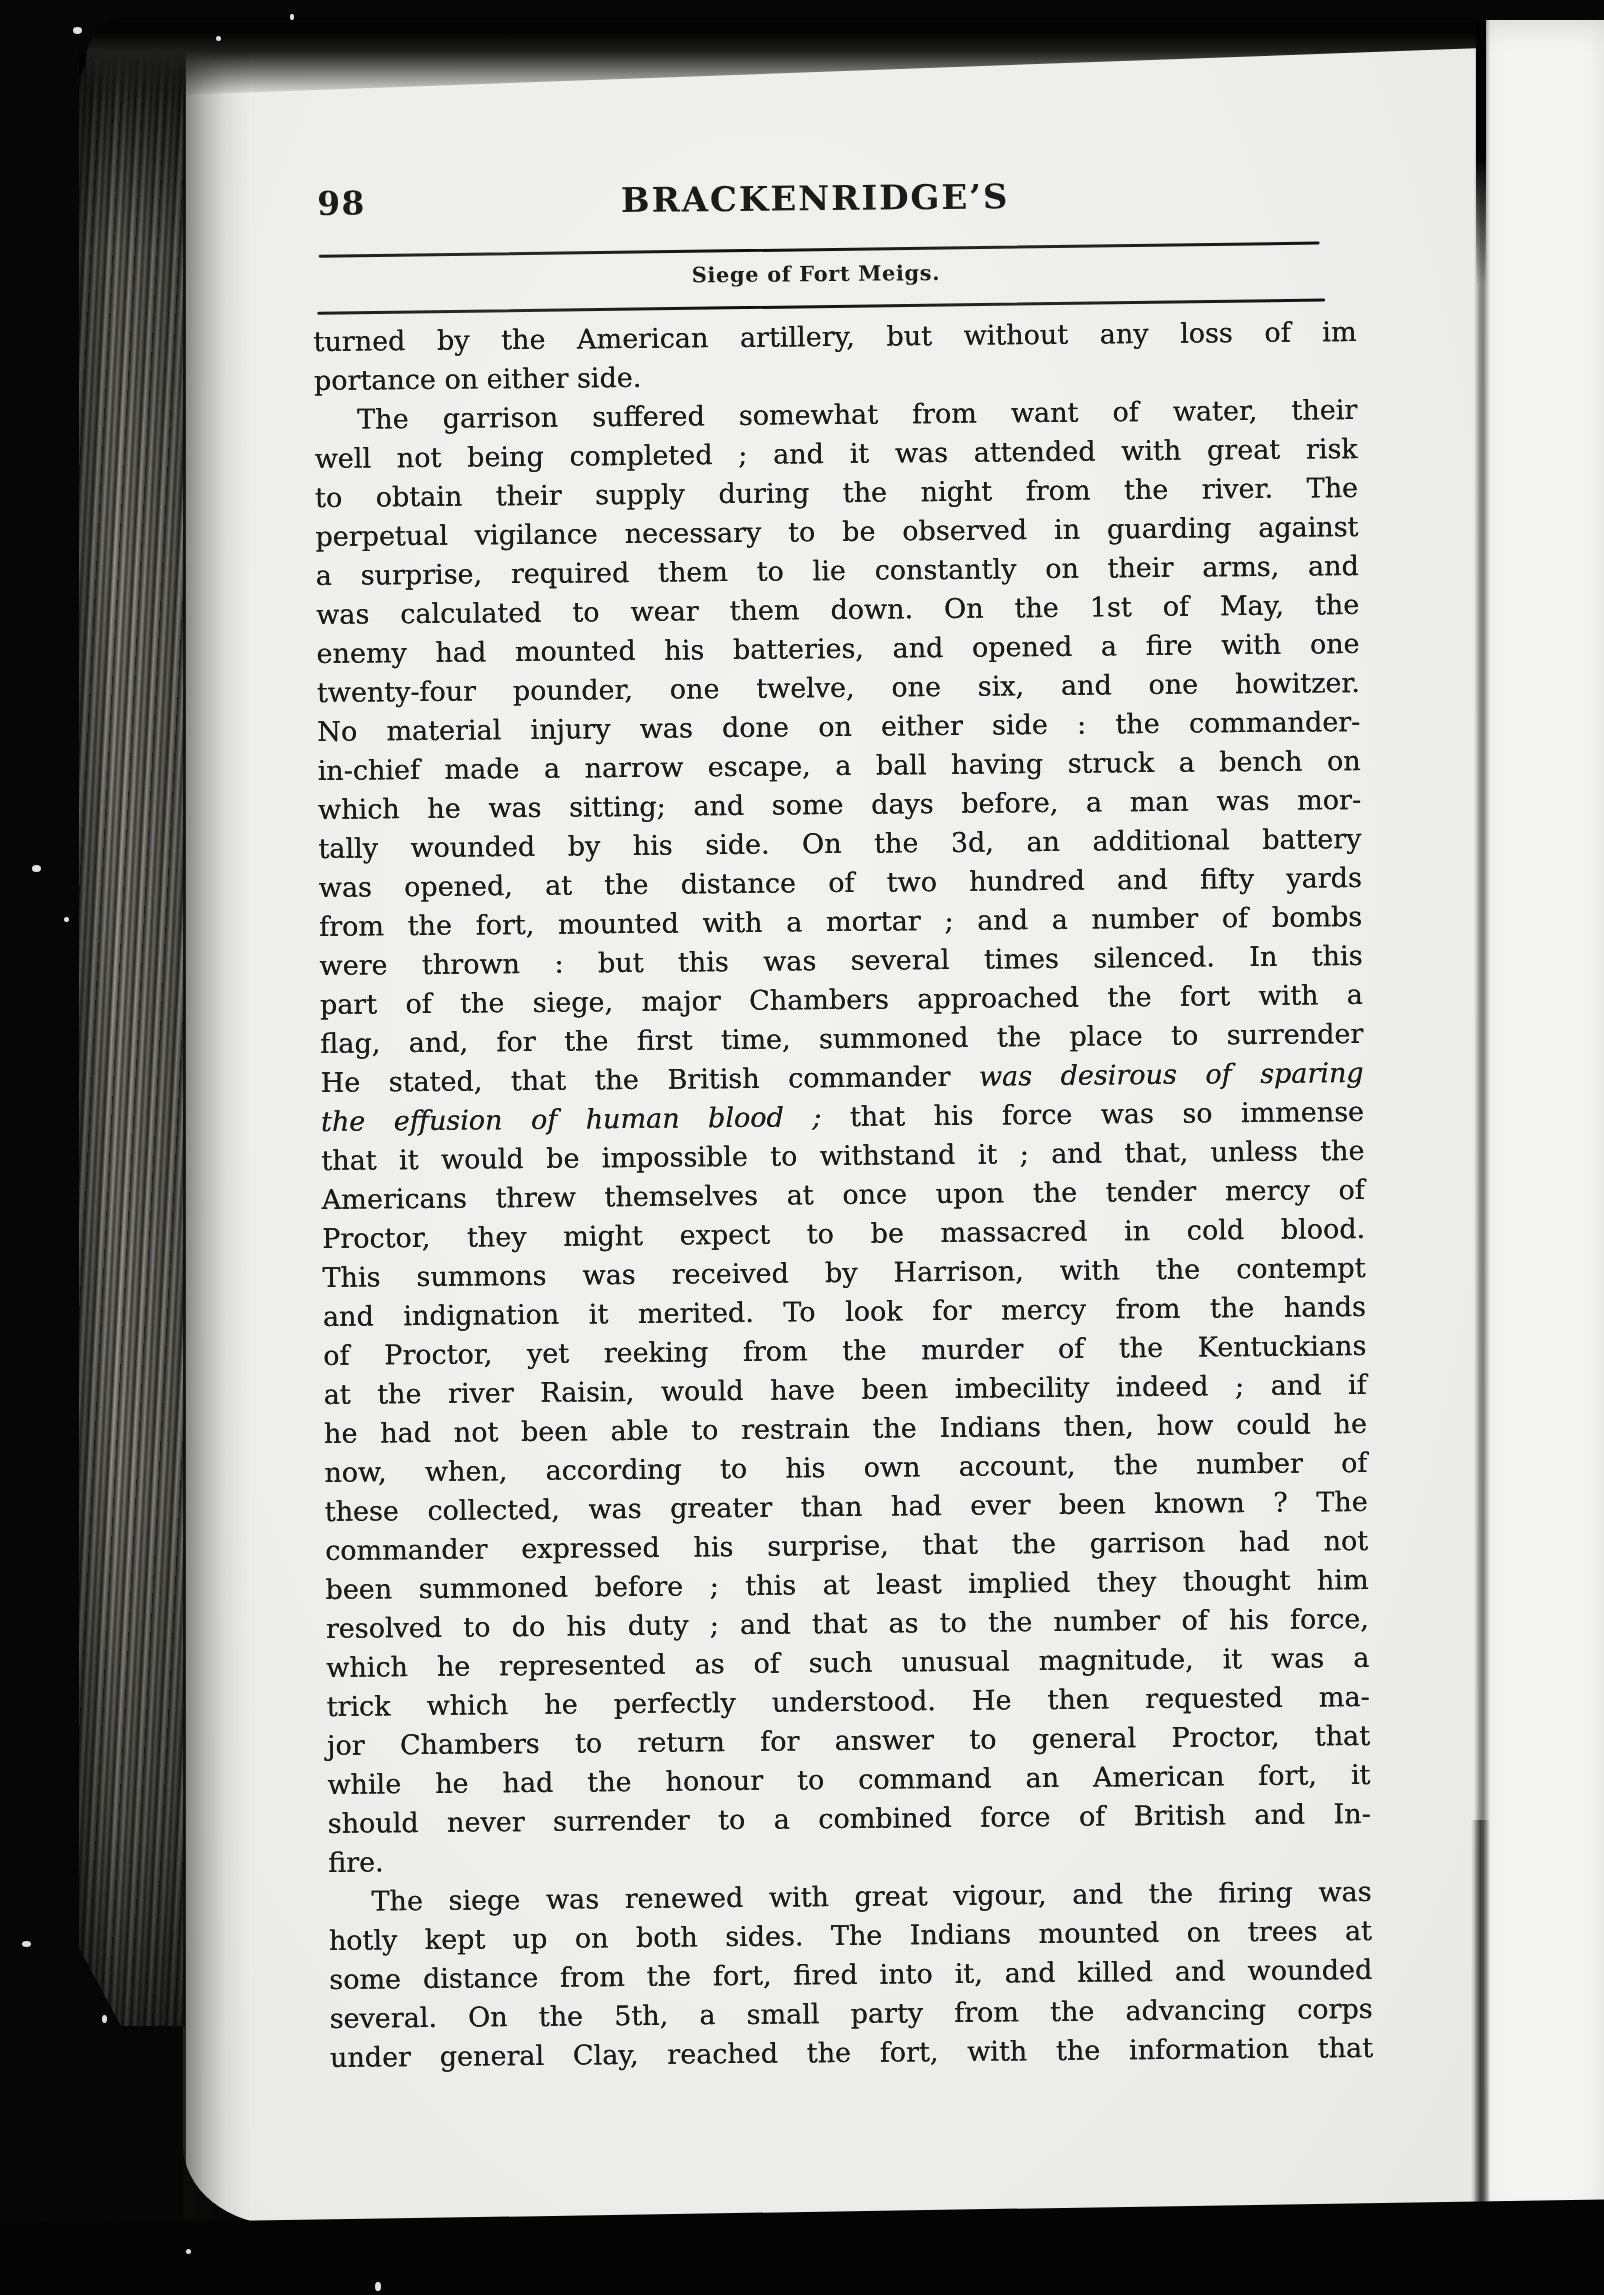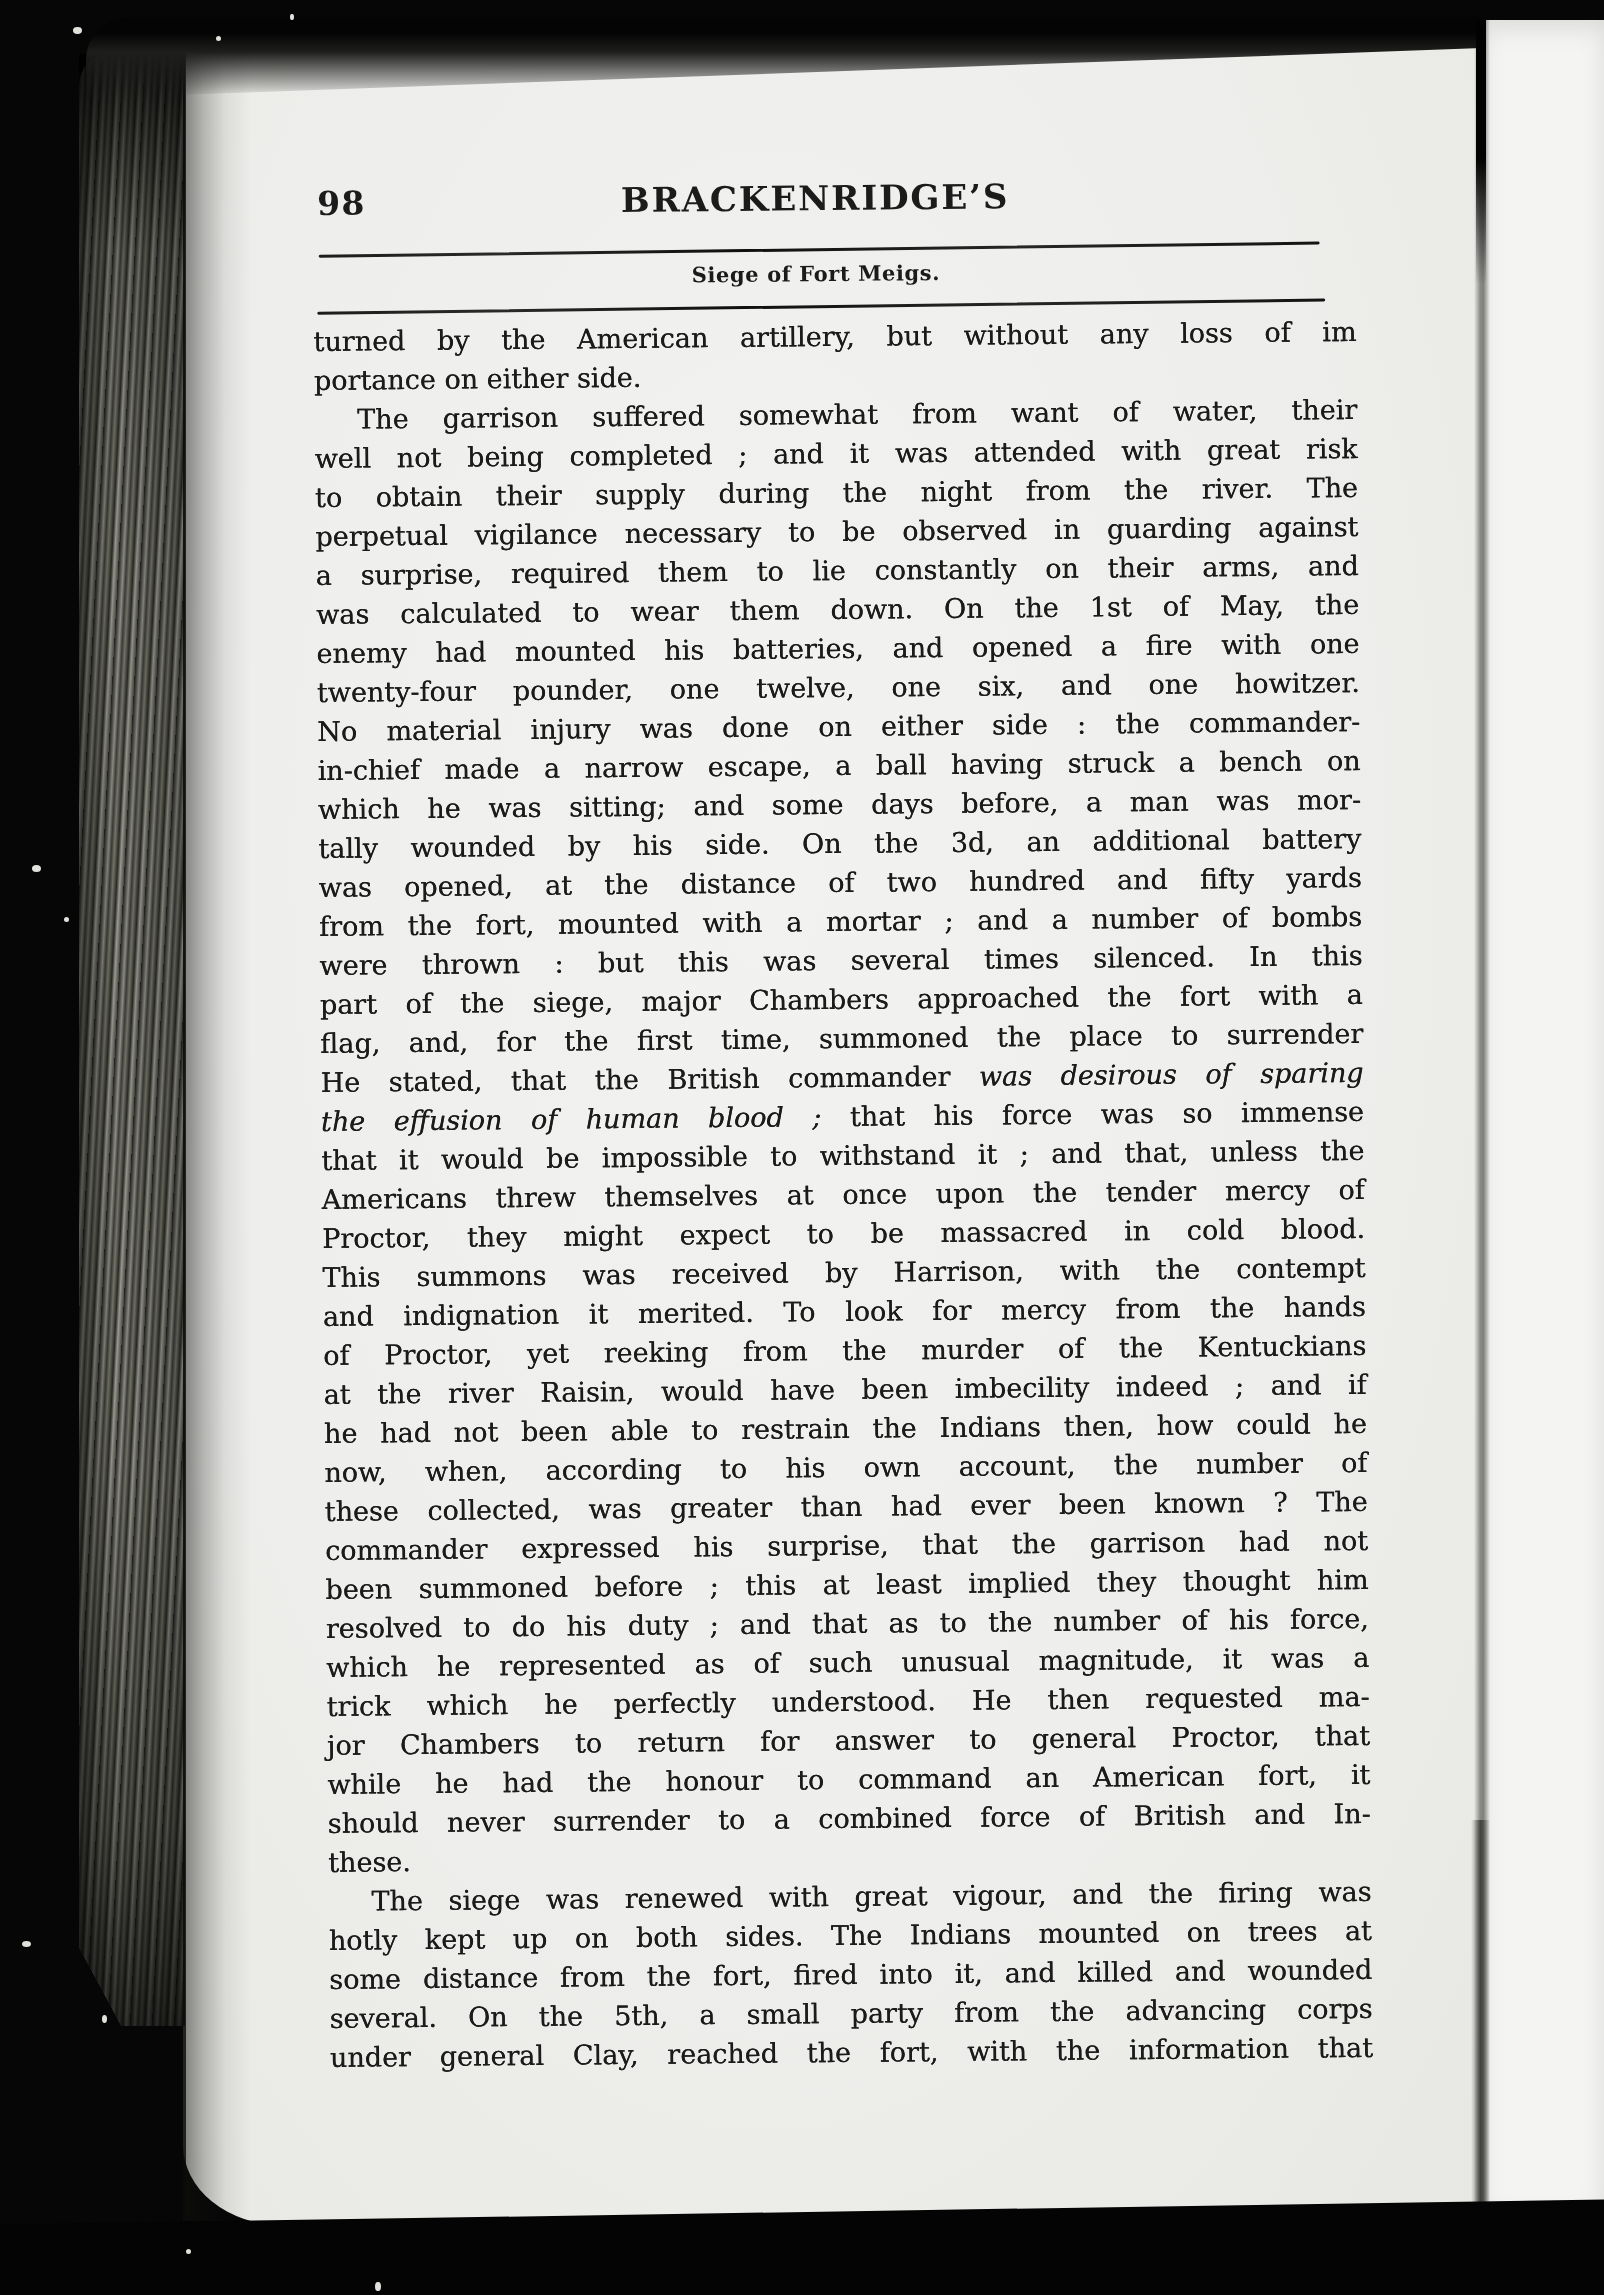--- a/index.html
+++ b/index.html
@@ -126,21 +126,21 @@
         <div class="t-line"><span>now, when, according to his own account, the number of</span></div>
         <div class="t-line"><span>these collected, was greater than had ever been known ? The</span></div>
         <div class="t-line"><span>commander expressed his surprise, that the garrison had not</span></div>
         <div class="t-line"><span>been summoned before ; this at least implied they thought him</span></div>
         <div class="t-line"><span>resolved to do his duty ; and that as to the number of his force,</span></div>
         <div class="t-line"><span>which he represented as of such unusual magnitude, it was a</span></div>
         <div class="t-line"><span>trick which he perfectly understood. He then requested ma-</span></div>
         <div class="t-line"><span>jor Chambers to return for answer to general Proctor, that</span></div>
         <div class="t-line"><span>while he had the honour to command an American fort, it</span></div>
         <div class="t-line"><span>should never surrender to a combined force of British and In-</span></div>
-        <div class="t-line short"><span>these.</span></div>
+        <div class="t-line short"><span>fire.</span></div>
         <div class="t-line indent"><span>The siege was renewed with great vigour, and the firing was</span></div>
         <div class="t-line"><span>hotly kept up on both sides. The Indians mounted on trees at</span></div>
         <div class="t-line"><span>some distance from the fort, fired into it, and killed and wounded</span></div>
         <div class="t-line"><span>several. On the 5th, a small party from the advancing corps</span></div>
         <div class="t-line"><span>under general Clay, reached the fort, with the information that</span></div>
       </div>
   </div>
 
   <div id="bottom-black"></div>
 

